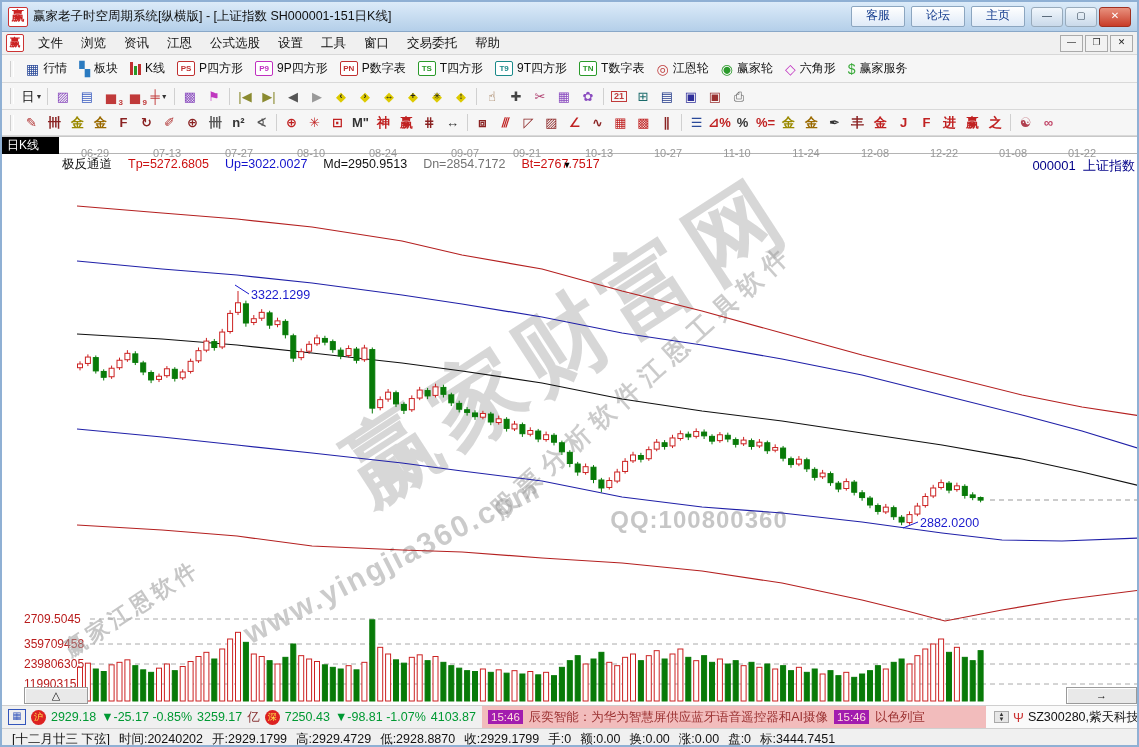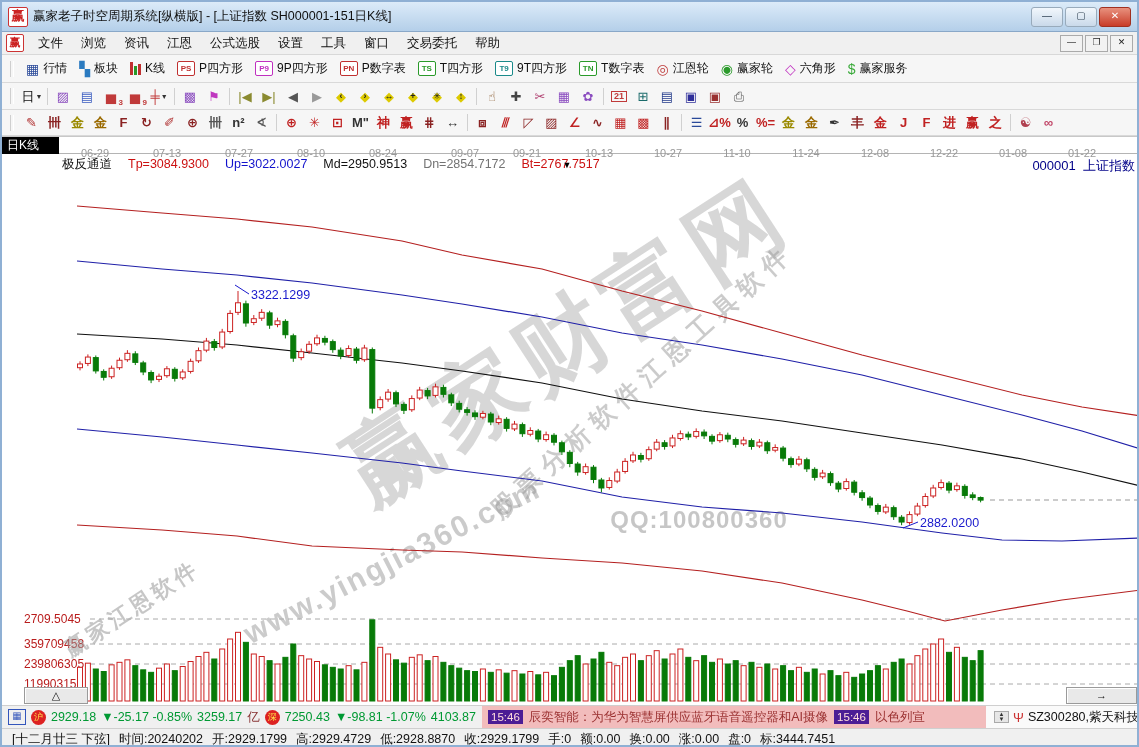--- a/index.html
+++ b/index.html
@@ -68,41 +68,46 @@
   .sb1{left:0;top:703px;width:100%;height:23px;background:#f0f0f0;border-top:1px solid #cfcfcf;
     display:flex;align-items:stretch;font-size:12.5px;}
   .sb1-left{display:flex;align-items:center;gap:5px;padding:0 6px;width:468px;flex:none;overflow:hidden;white-space:nowrap;}
   .mini-grid{width:16px;height:14px;border:1px solid #3355bb;color:#3355bb;font-size:10px;line-height:12px;text-align:center;}
   .mkt{width:15px;height:15px;border-radius:50%;background:#d22;color:#ffe34a;font-size:9px;
     display:flex;align-items:center;justify-content:center;flex:none;}
   .grn{color:#009933;}
   .yi{color:#883333;}
   .newsbar{flex:none;width:492px;background:#f2bcbc;display:flex;align-items:center;gap:6px;
     padding:0 6px;overflow:hidden;white-space:nowrap;}
-  .ntime{background:#4c1d95;color:#ffdcdc;font-size:11.5px;padding:1px 3px;flex:none;}
+  .ntime{background:#a21caf;color:#ffdcdc;font-size:11.5px;padding:1px 3px;flex:none;}
   .ntext{color:#9a3030;font-size:12.5px;overflow:hidden;}
   .spinner{display:flex;flex-direction:column;justify-content:center;background:#e6e6e6;
     border:1px solid #aaa;width:13px;flex:none;margin:2px 0;}
   .spinner span{font-size:6px;line-height:5px;text-align:center;color:#333;}
   .sb1-right{display:flex;align-items:center;gap:4px;padding:0 8px;background:#fafafa;flex:1;overflow:hidden;white-space:nowrap;}
   .tower{color:#c33;font-size:13px;}
   .stock-lbl{font-size:12.5px;color:#111;}
   .sb2{left:0;top:726px;width:100%;height:21px;background:#f0f0f0;border-top:1px solid #cfcfcf;
     display:flex;align-items:center;font-size:12.5px;color:#111;padding-left:10px;white-space:nowrap;overflow:hidden;}
   .sb2 .seg{margin-right:9px;}
 </style>
 </head>
 <body>
 
 <div class="window">
 
   <div class="abs titlebar">
     <div class="app-icon">赢</div>
     <div class="title-text">赢家老子时空周期系统[纵横版] - [上证指数  SH000001-151日K线]</div>
     <div class="tb-spacer"></div>
+    <div id="tb-buttons" style="display:flex;">
+        <div class="tb-btn">客服</div>
+        <div class="tb-btn">论坛</div>
+        <div class="tb-btn">主页</div>
+      </div>
     <div class="winctl" id="win-controls">
         <div class="wbtn">—</div>
         <div class="wbtn">▢</div>
         <div class="wbtn close">✕</div>
       </div>
   </div>
 
   <div class="abs menubar">
     <div class="app-icon" style="width:16px;height:16px;font-size:11px;line-height:14px;">赢</div>
     <div id="menu-items" style="display:flex;">
@@ -820,21 +825,21 @@
         <div class="dtick" style="left: 666px;">10-27</div>
         <div class="dtick" style="left: 735px;">11-10</div>
         <div class="dtick" style="left: 804px;">11-24</div>
         <div class="dtick" style="left: 873px;">12-08</div>
         <div class="dtick" style="left: 942px;">12-22</div>
         <div class="dtick" style="left: 1011px;">01-08</div>
         <div class="dtick" style="left: 1080px;">01-22</div>
         <div class="dtick" style="left: 1149px;">02-05</div>
       </div>
     <div class="abs info-row">
-      <span style="color:#111;">极反通道</span><span id="indicator-values"><span style="color: rgb(204, 17, 17);">Tp=3084.9300</span><span style="color: rgb(17, 17, 204);">Up=3022.0027</span><span style="color: rgb(17, 17, 17);">Md=2950.9513</span><span style="color: #737373;">Dn=2854.7172</span><span style="color: rgb(204, 17, 17);">Bt=2767.7517</span></span>
+      <span style="color:#111;">极反通道</span><span id="indicator-values"><span style="color: rgb(204, 17, 17);">Tp=5272.6805</span><span style="color: rgb(17, 17, 204);">Up=3022.0027</span><span style="color: rgb(17, 17, 17);">Md=2950.9513</span><span style="color: #737373;">Dn=2854.7172</span><span style="color: rgb(204, 17, 17);">Bt=2767.7517</span></span>
     </div>
     <div class="abs tmarker" id="time-marker" style="left: 565px;">▼</div>
     <div class="abs symbol-label">
       <span>000001</span>&nbsp;&nbsp;<span>上证指数</span>
     </div>
     <div id="axis-labels">
         <div class="axlabel" style="top: 482px;">2709.5045</div>
         <div class="axlabel" style="top: 507px;">359709458</div>
         <div class="axlabel" style="top: 527px;">239806305</div>
         <div class="axlabel" style="top: 547px;">119903153</div>

